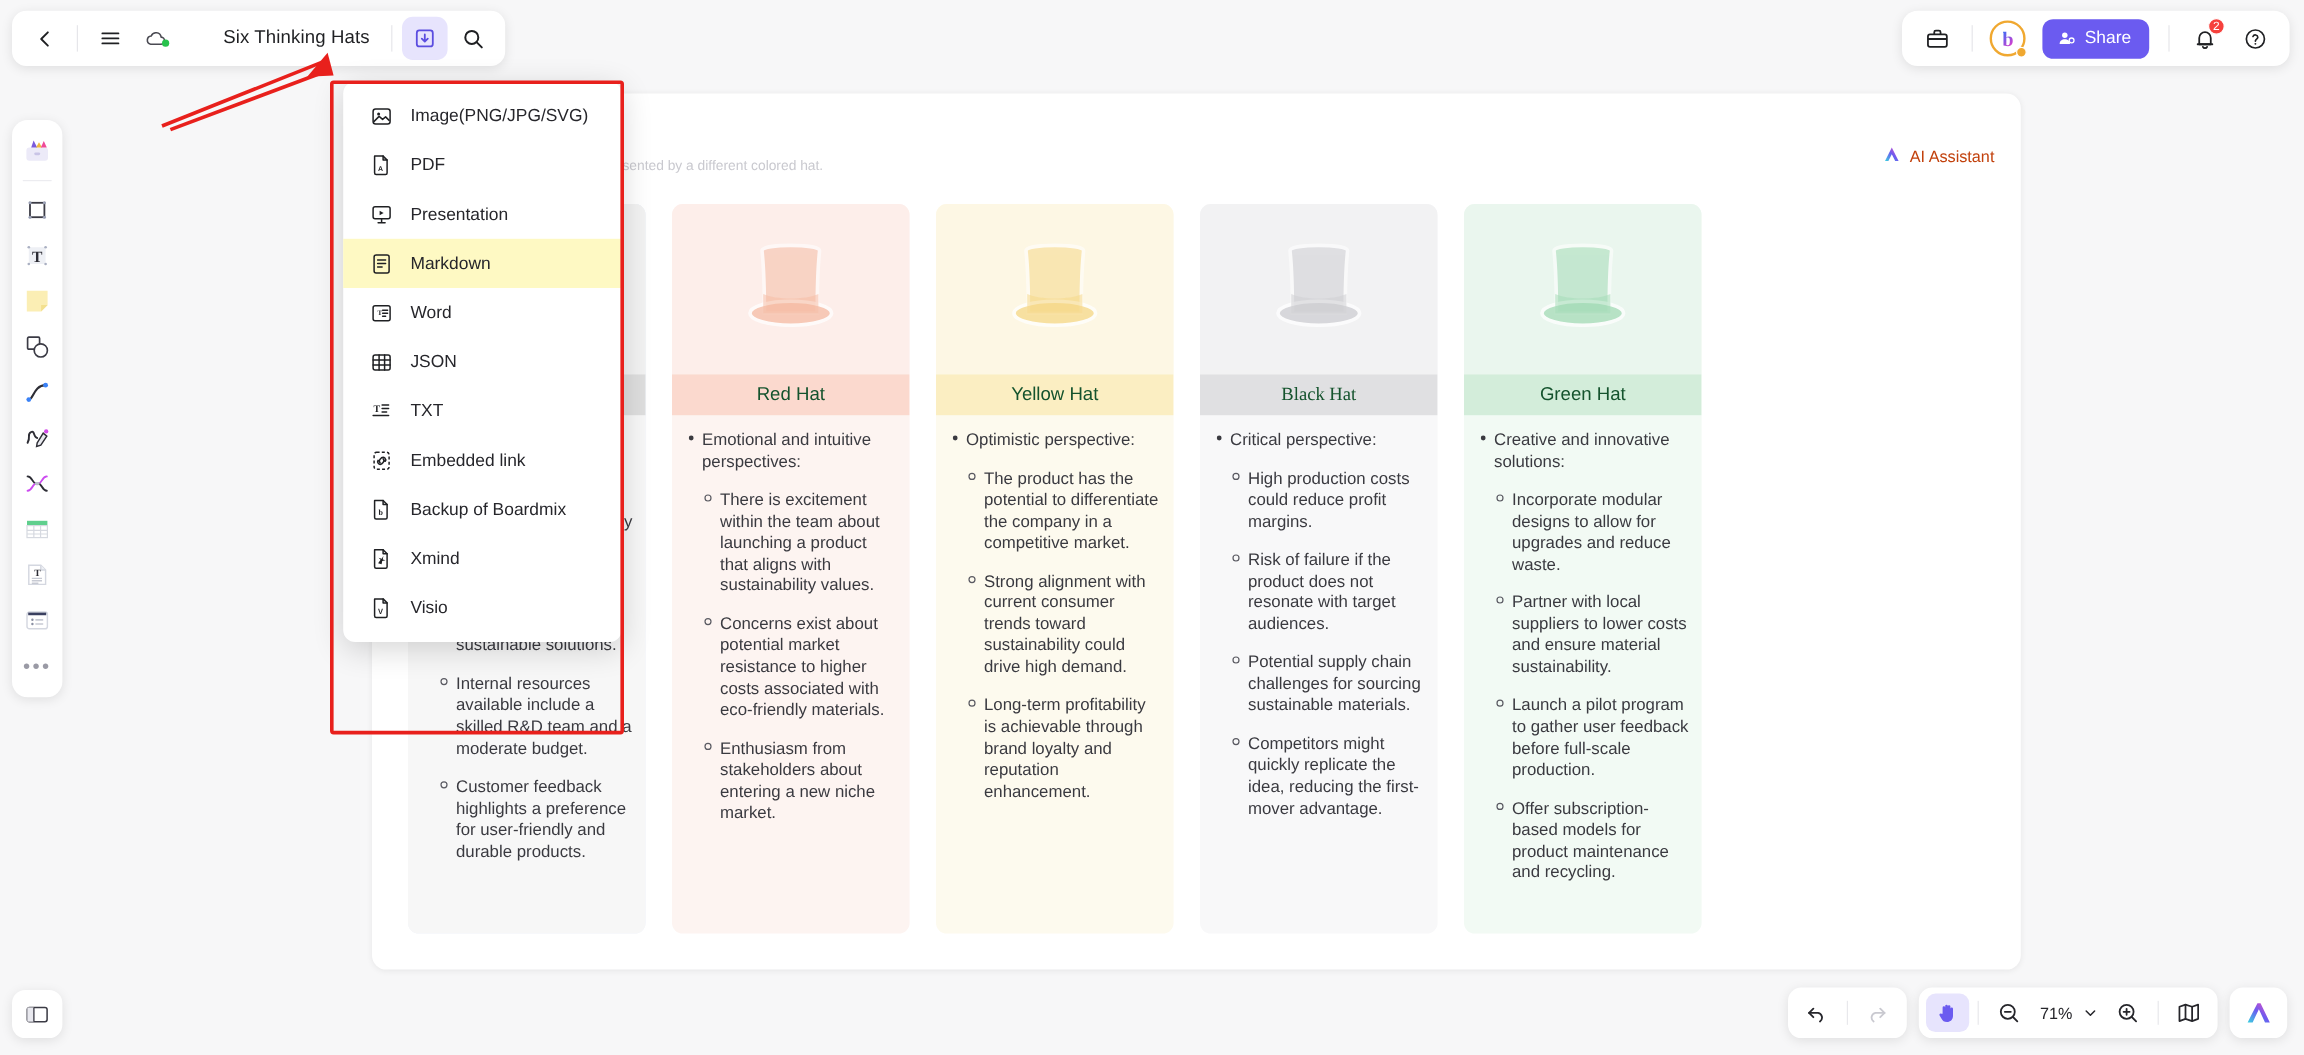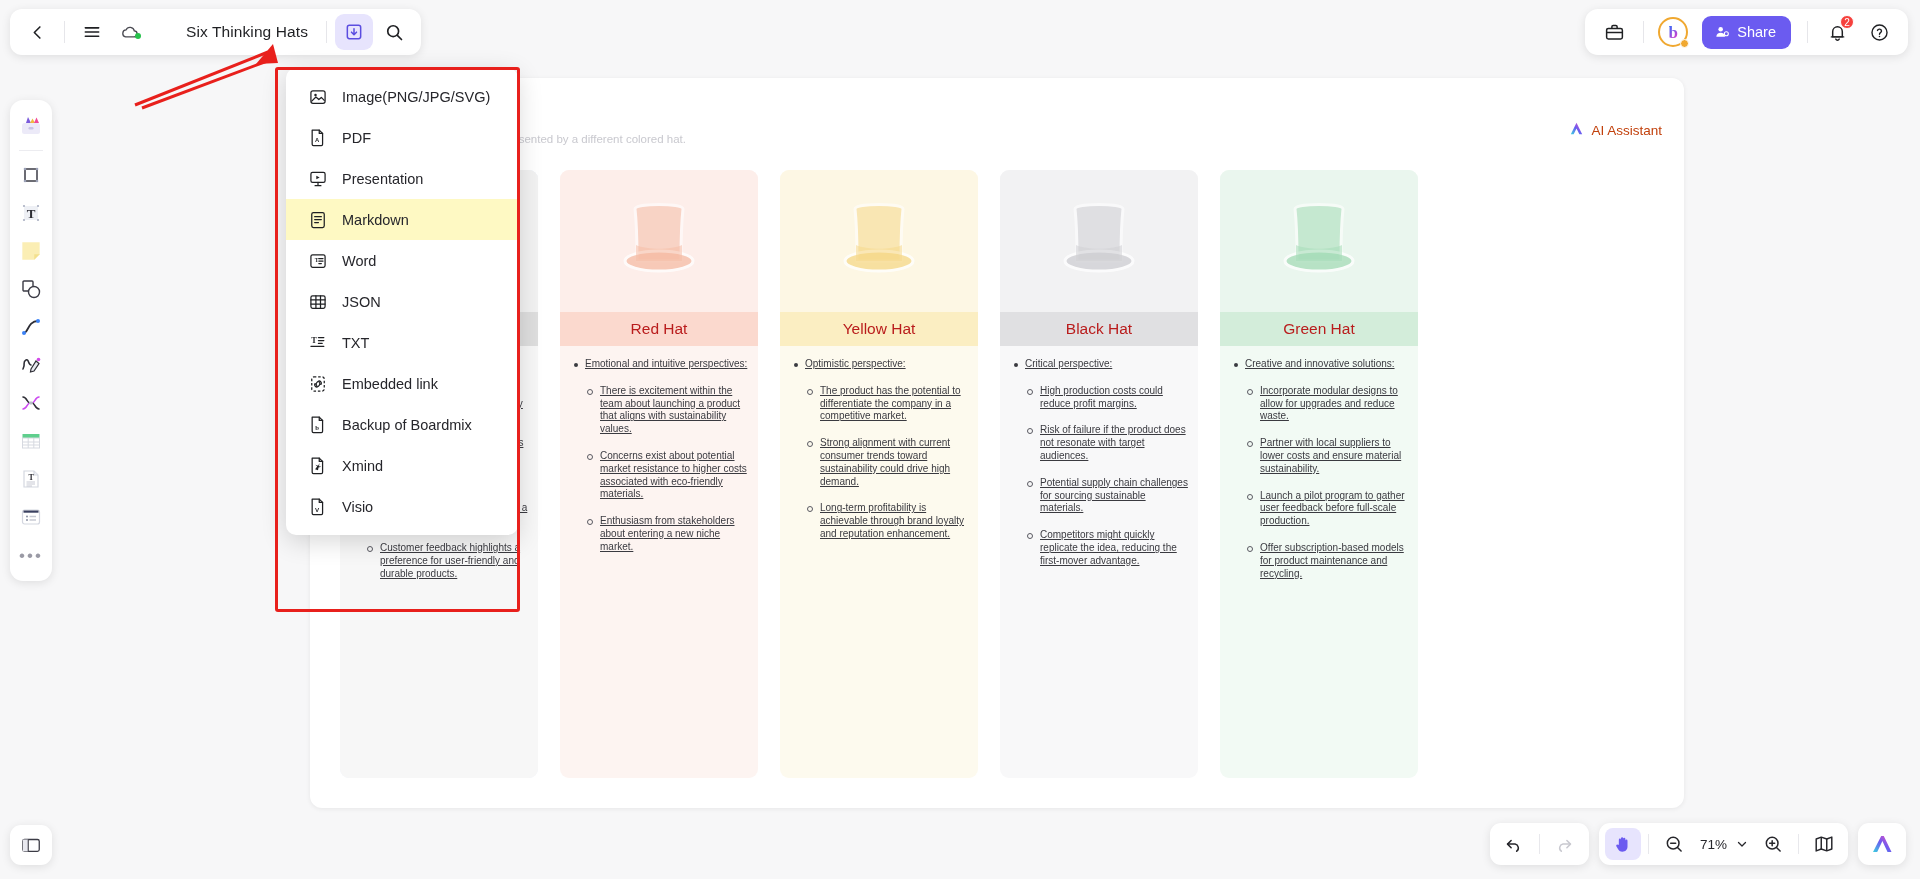--- a/index.html
+++ b/index.html
@@ -116,25 +116,25 @@
   }
 
   .hats { position: absolute; left: 30px; top: 92px; display: flex; gap: 22px; }
   .hat-card {
     width: 198px; border-radius: 9px; overflow: hidden;
     display: flex; flex-direction: column; height: 608px;
   }
   .hat-img { height: 142px; display: flex; align-items: center; justify-content: center; }
   .hat-title {
     height: 34px; display: flex; align-items: center; justify-content: center;
-    font-size: 15.5px; color: #b91c1c;
+    font-size: 15.5px; color: #14532d;
   }
   .hat-body { flex: 1; padding: 12px 10px 10px 12px; }
   .hat-body ul { list-style: none; }
-  .hat-body > ul > li { font-size: 10px; color: #3a3a40; line-height: 1.28; text-decoration: underline; }
+  .hat-body > ul > li { font-size: 14px; color: #3a3a40; line-height: 1.28; }
   .l1 { position: relative; padding-left: 13px; }
   .l1::before {
     content: ""; position: absolute; left: 2px; top: 4.5px;
     width: 4px; height: 4px; border-radius: 50%; background: #3a3a40;
   }
   .l2-list { margin-top: 1px; }
   .l2 { position: relative; padding-left: 15px; margin-top: 14px; }
   .l2::before {
     content: ""; position: absolute; left: 2px; top: 4px;
     width: 4px; height: 4px; border-radius: 50%;
@@ -304,21 +304,21 @@
           </div>
         </div>
         <div class="hat-card" style="background: rgb(248, 248, 249);">
           <div class="hat-img" style="background: rgb(242, 242, 243);">
             <svg width="112" height="108" viewBox="0 0 112 108">
               <path d="M34 74 C34 40 32 22 32 22 C32 16 80 16 80 22 C80 22 78 40 78 74 Z" fill="#cfcfd3" opacity="0.55" stroke="#fff" stroke-width="3"></path>
               <ellipse cx="56" cy="74" rx="34" ry="10" fill="#cfcfd3" opacity="0.75" stroke="#fff" stroke-width="3"></ellipse>
               <path d="M33 58 C44 63 68 63 79 58 L79 74 L33 74 Z" fill="#cfcfd3" opacity="0.55"></path>
             </svg>
           </div>
-          <div class="hat-title" style="background: rgb(224, 224, 226);">Black Hat</div>
+          <div class="hat-title" style="background: rgb(224, 224, 226); font-family: Liberation Serif, serif;">Black Hat</div>
           <div class="hat-body">
             <ul>
               <li class="l1">
                 <div>Critical perspective:</div>
                 <ul class="l2-list">
                   <li class="l2">High production costs could reduce profit margins.</li>
                   <li class="l2">Risk of failure if the product does not resonate with target audiences.</li>
                   <li class="l2">Potential supply chain challenges for sourcing sustainable materials.</li>
                   <li class="l2">Competitors might quickly replicate the idea, reducing the first-mover advantage.</li>
                 </ul>

